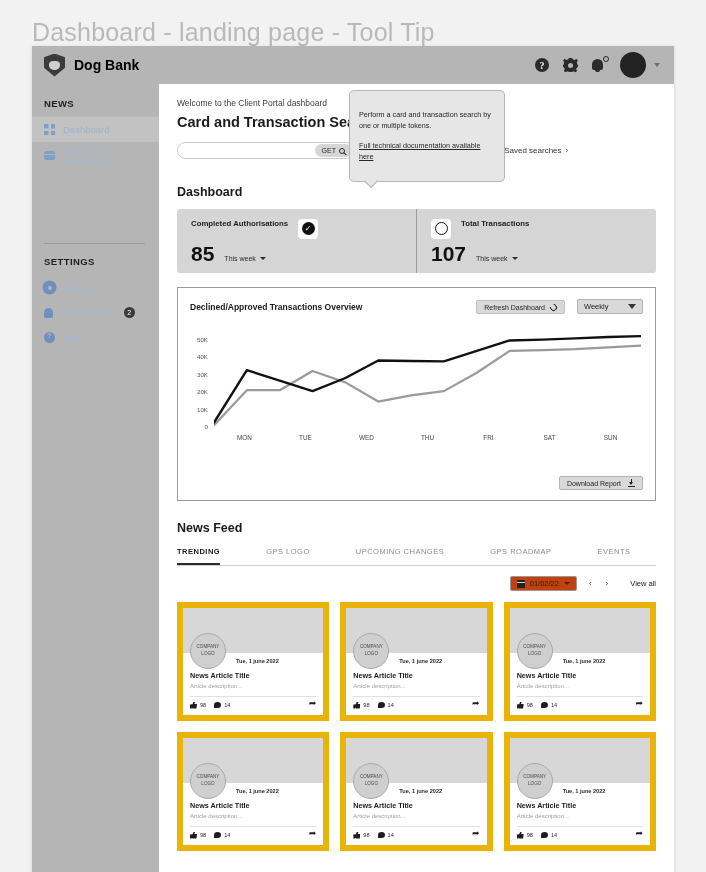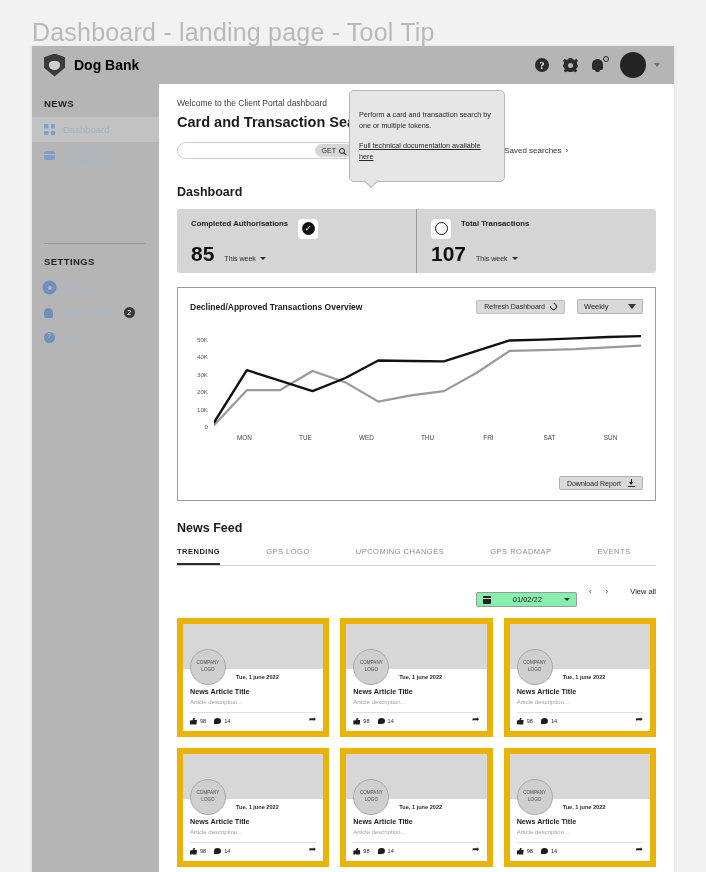--- a/index.html
+++ b/index.html
@@ -229,21 +229,21 @@
     width: 0; height: 0; border-left: 3px solid transparent;
     border-right: 3px solid transparent; border-top: 3.5px solid #2b2b2b;
   }
   
   .chart-card {
     margin-top: 14px; border: 1px solid #9b9b9b; background: #fff;
     padding: 11px 12px 12px; height: 214px; position: relative;
   }
   .chart-head { display: flex; align-items: center; }
   .chart-title { font-size: 8.5px; font-weight: bold; color: #1b1b1b; }
-  .chart-actions { margin-left: auto; display: flex; align-items: center; gap: 12px; }
+  .chart-actions { margin-left: auto; display: flex; align-items: flex-end; gap: 12px; }
   .btn-refresh {
     height: 14px; background: #d9d9d9; border: 1px solid #c0c0c0; border-radius: 2px;
     font-size: 7px; color: #222; display: flex; align-items: center; gap: 5px;
     padding: 0 7px; cursor: pointer;
   }
   .refresh-ico {
     width: 7px; height: 7px; border: 1.2px solid #222; border-radius: 50%;
     border-top-color: transparent; transform: rotate(-40deg);
   }
   .select-weekly {
@@ -295,22 +295,22 @@
     font-size: 7.5px; letter-spacing: 0.5px; color: #8d8d8d; padding-bottom: 7px;
     cursor: pointer; margin-right: 46px; white-space: nowrap;
   }
   .tab.active { color: #1b1b1b; font-weight: bold; border-bottom: 2px solid #2b2b2b; }
   .tab:last-child { margin-right: 0; }
   .feed-controls {
     display: flex; align-items: center; justify-content: flex-end; gap: 10px;
     margin-top: 10px; font-size: 7.5px; color: #222;
   }
   .datepick {
-    height: 15px; background: #86efac; border: 1px solid #999; border-radius: 2px;
-    display: flex; align-items: center; gap: 22px; padding: 0 6px; cursor: pointer; margin-top: 16px;
+    height: 15px; background: #c2410c; border: 1px solid #999; border-radius: 2px;
+    display: flex; align-items: center; gap: 5px; padding: 0 6px; cursor: pointer;
   }
   .cal-ico {
     width: 8px; height: 8px; background: #222; border-radius: 1px; position: relative;
   }
   .cal-ico::after {
     content: ""; position: absolute; left: 0; top: 2px; width: 8px; height: 1px;
     background: #cfcfcf;
   }
   .arrow-btn { cursor: pointer; color: #333; font-size: 8px; padding: 0 2px; }
   .viewall { cursor: pointer; color: #222; margin-left: 10px; }

